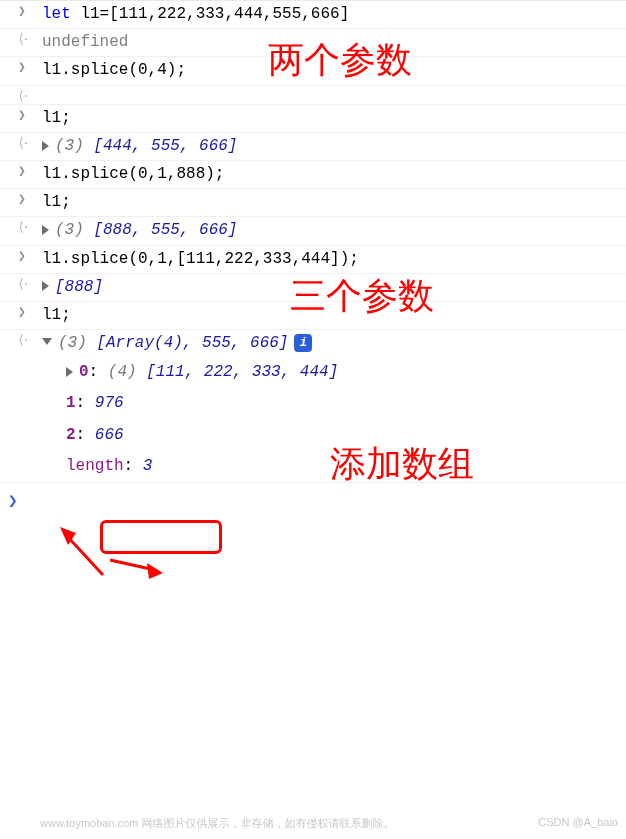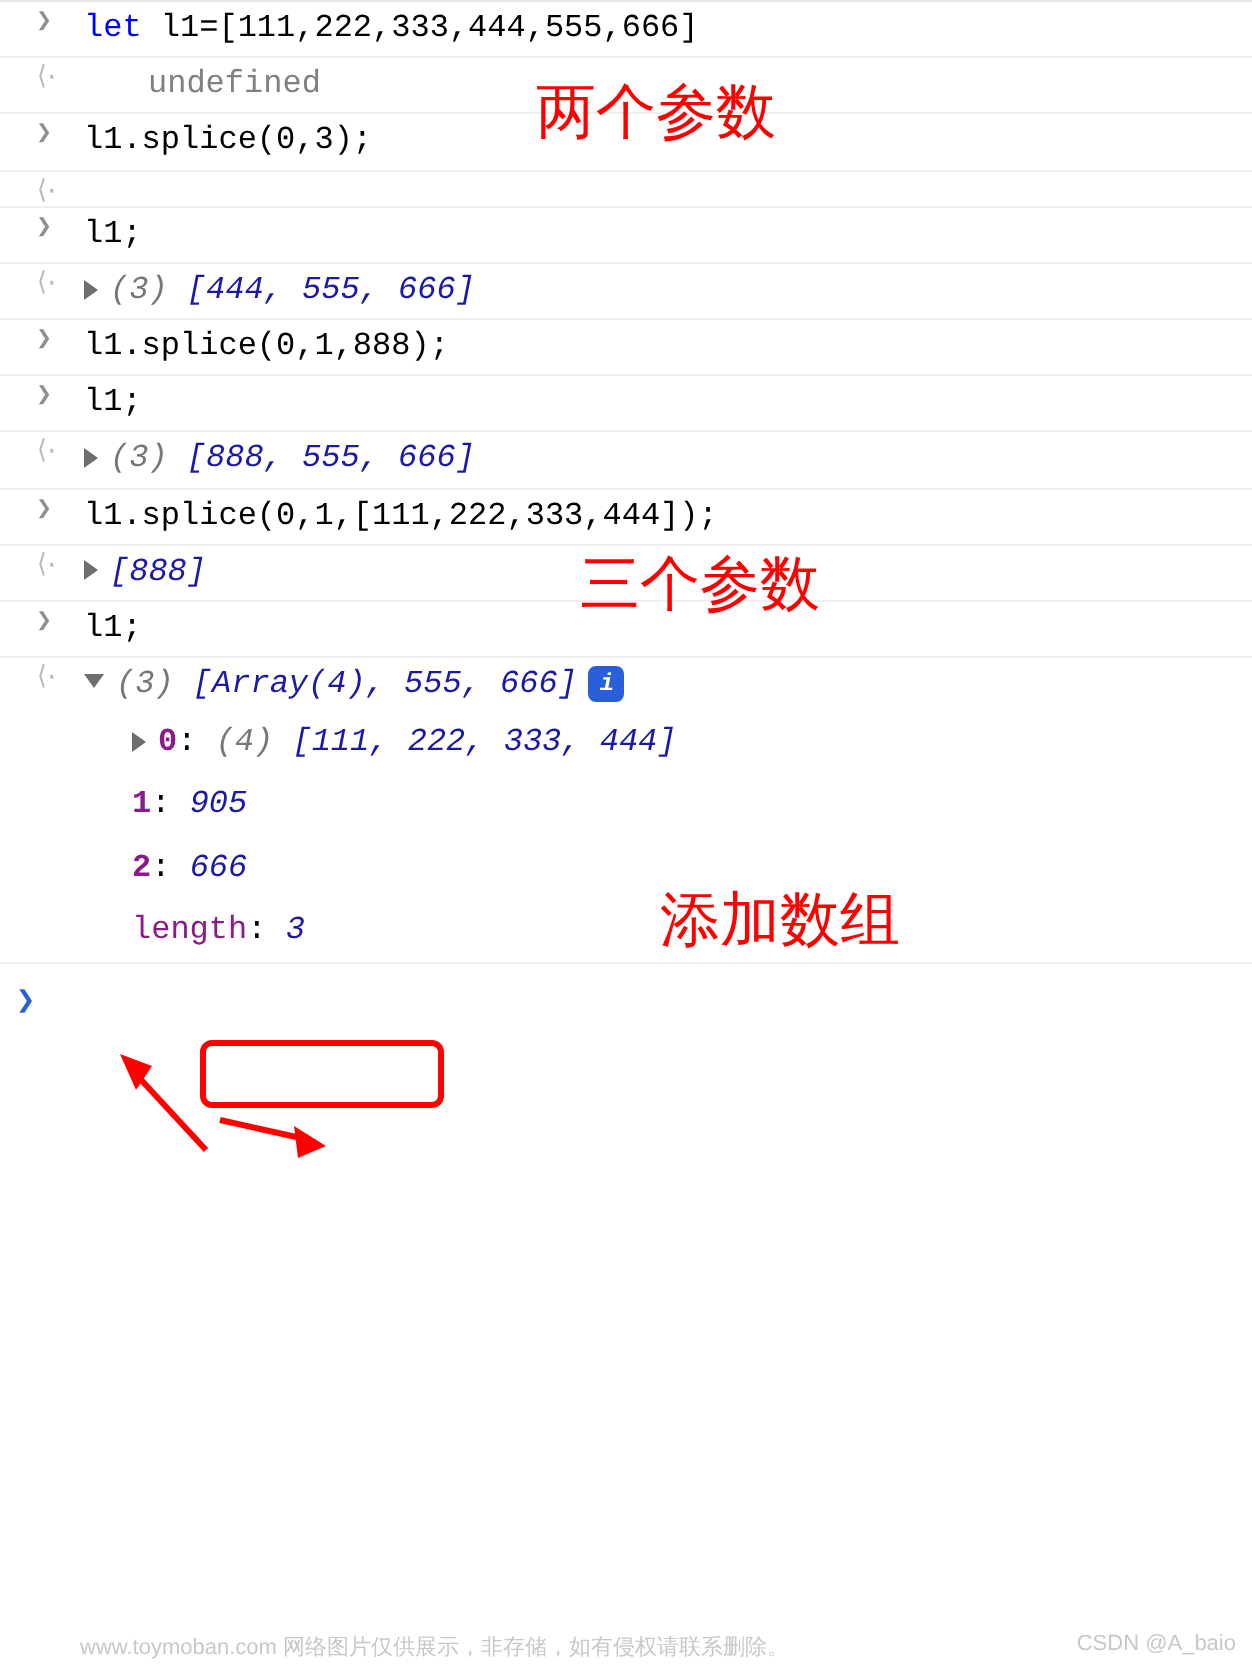--- a/index.html
+++ b/index.html
@@ -26,21 +26,21 @@
       align-items: center;
       justify-content: center;
       color: #999;
       font-size: 14px;
       padding-top: 2px;
     }
     .gutter.in::before { content: "❯"; color: #909090; font-size: 13px;}
     .gutter.out::before { content: "⟨·"; color: #bbb; letter-spacing: -3px; font-size: 13px;}
     .content { flex: 1; padding-left: 6px; line-height: 1.7; }
     .kw { color: #0000ff; }
-    .undef { color: #808080; margin-left: 32px; }
+    .undef { color: #808080; }
     .ital { font-style: italic; color: #777; }
     .propname { color: #8b1a8b; }
     .propname.bold { font-weight: bold; }
     .valnum { color: #1a1aa6; font-style: italic; }
     .tri {
       display: inline-block;
       width: 0; height: 0;
       border-top: 5px solid transparent;
       border-bottom: 5px solid transparent;
       border-left: 7px solid #6e6e6e;
@@ -67,21 +67,21 @@
       font-style: italic;
       margin-left: 6px;
       vertical-align: middle;
     }
     .nested { padding-left: 24px; }
     .nested .line { padding: 2px 0; }
     .annotation {
       position: absolute;
       color: #ff0000;
       font-family: "Microsoft YaHei","PingFang SC",sans-serif;
-      font-size: 30px;
+      font-size: 36px;
       font-weight: 400;
       pointer-events: none;
     }
     .redbox {
       position: absolute;
       border: 3px solid #ff0000;
       border-radius: 6px;
       pointer-events: none;
     }
     svg.arrow { position: absolute; pointer-events: none; }
@@ -111,21 +111,21 @@
     </div>
   </div>
 
   <div class="row">
     <div class="gutter out"></div>
     <div class="content undef">undefined</div>
   </div>
 
   <div class="row">
     <div class="gutter in"></div>
-    <div class="content">l1.splice(0,3);</div>
+    <div class="content">l1.splice(0,4);</div>
   </div>
 
   <div class="row">
     <div class="gutter out"></div>
   </div>
 
   <div class="row">
     <div class="gutter in"></div>
     <div class="content">l1;</div>
   </div>
@@ -176,21 +176,21 @@
     <div class="gutter out"></div>
     <div class="content">
       <div>
         <span class="tri down"></span><span class="ital">(3)</span><span class="ital valnum"> [Array(4), 555, 666]</span><span class="info-badge">i</span>
       </div>
       <div class="nested">
         <div class="line">
           <span class="tri"></span><span class="propname bold">0</span><span>: </span><span class="ital">(4)</span><span class="ital valnum"> [111, 222, 333, 444]</span>
         </div>
         <div class="line">
-          <span class="propname bold">1</span><span>: </span><span class="valnum">905</span>
+          <span class="propname bold">1</span><span>: </span><span class="valnum">976</span>
         </div>
         <div class="line">
           <span class="propname bold">2</span><span>: </span><span class="valnum">666</span>
         </div>
         <div class="line">
           <span class="propname">length</span><span>: </span><span class="valnum">3</span>
         </div>
       </div>
     </div>
   </div>

